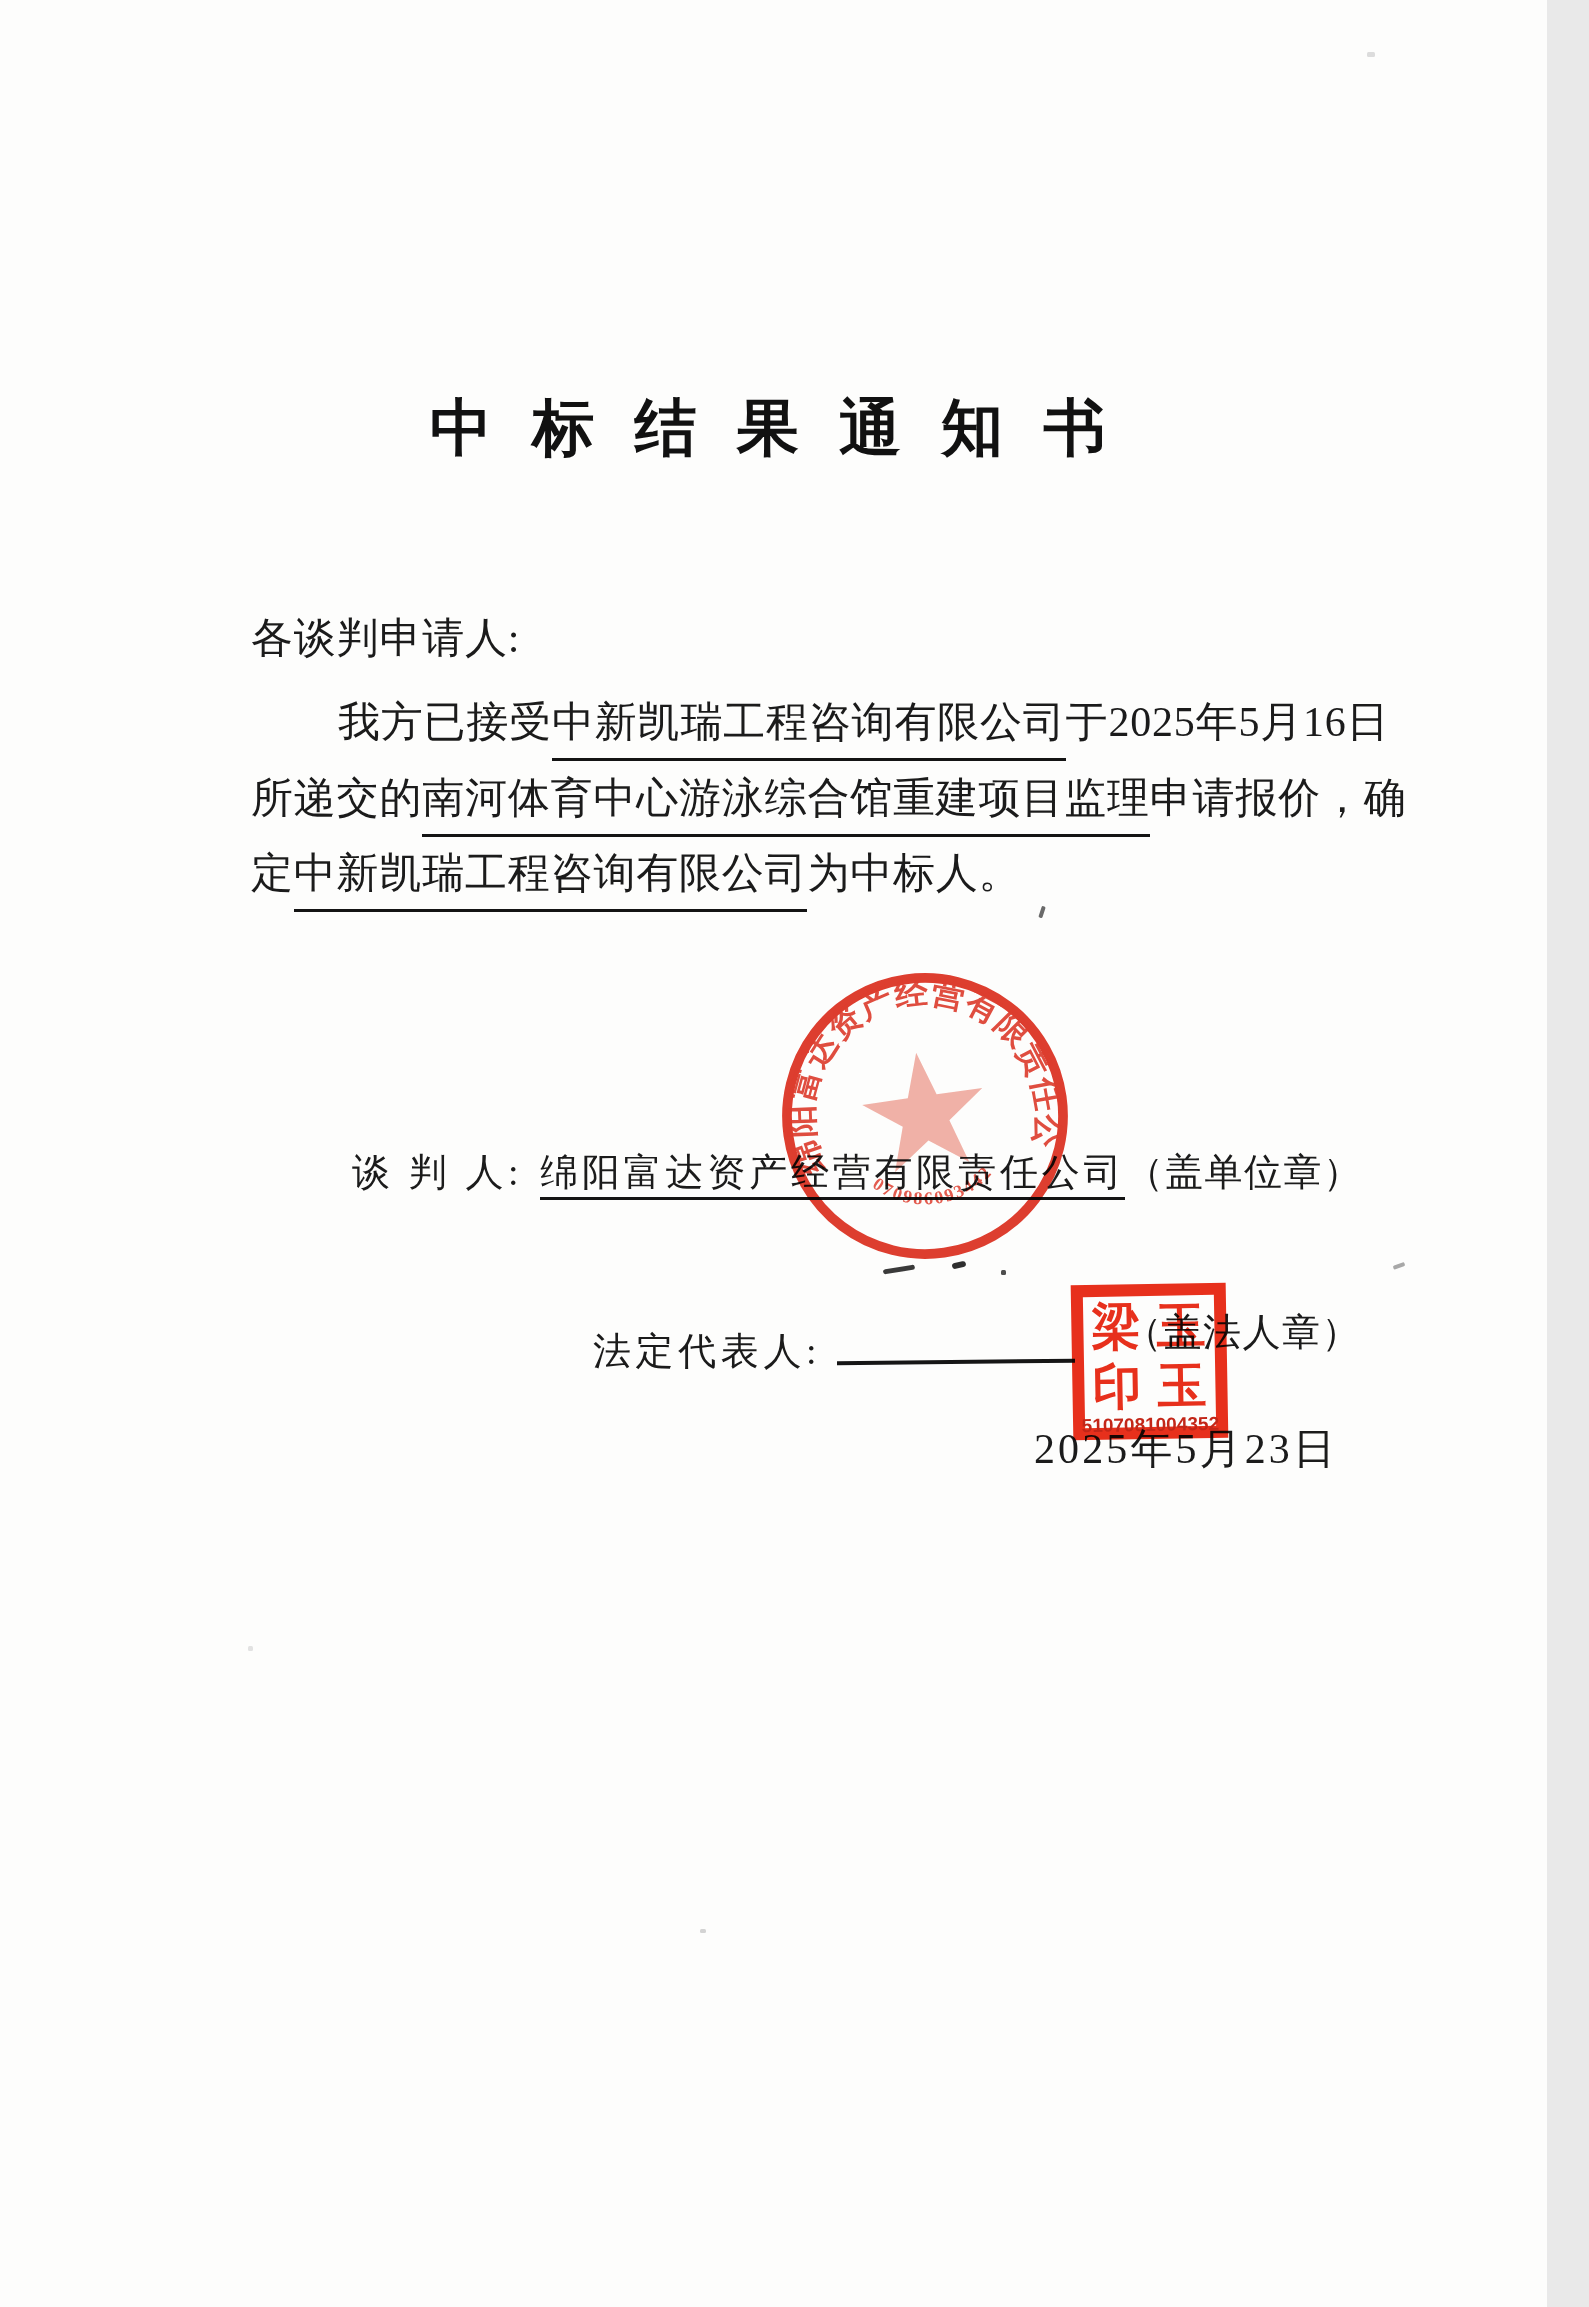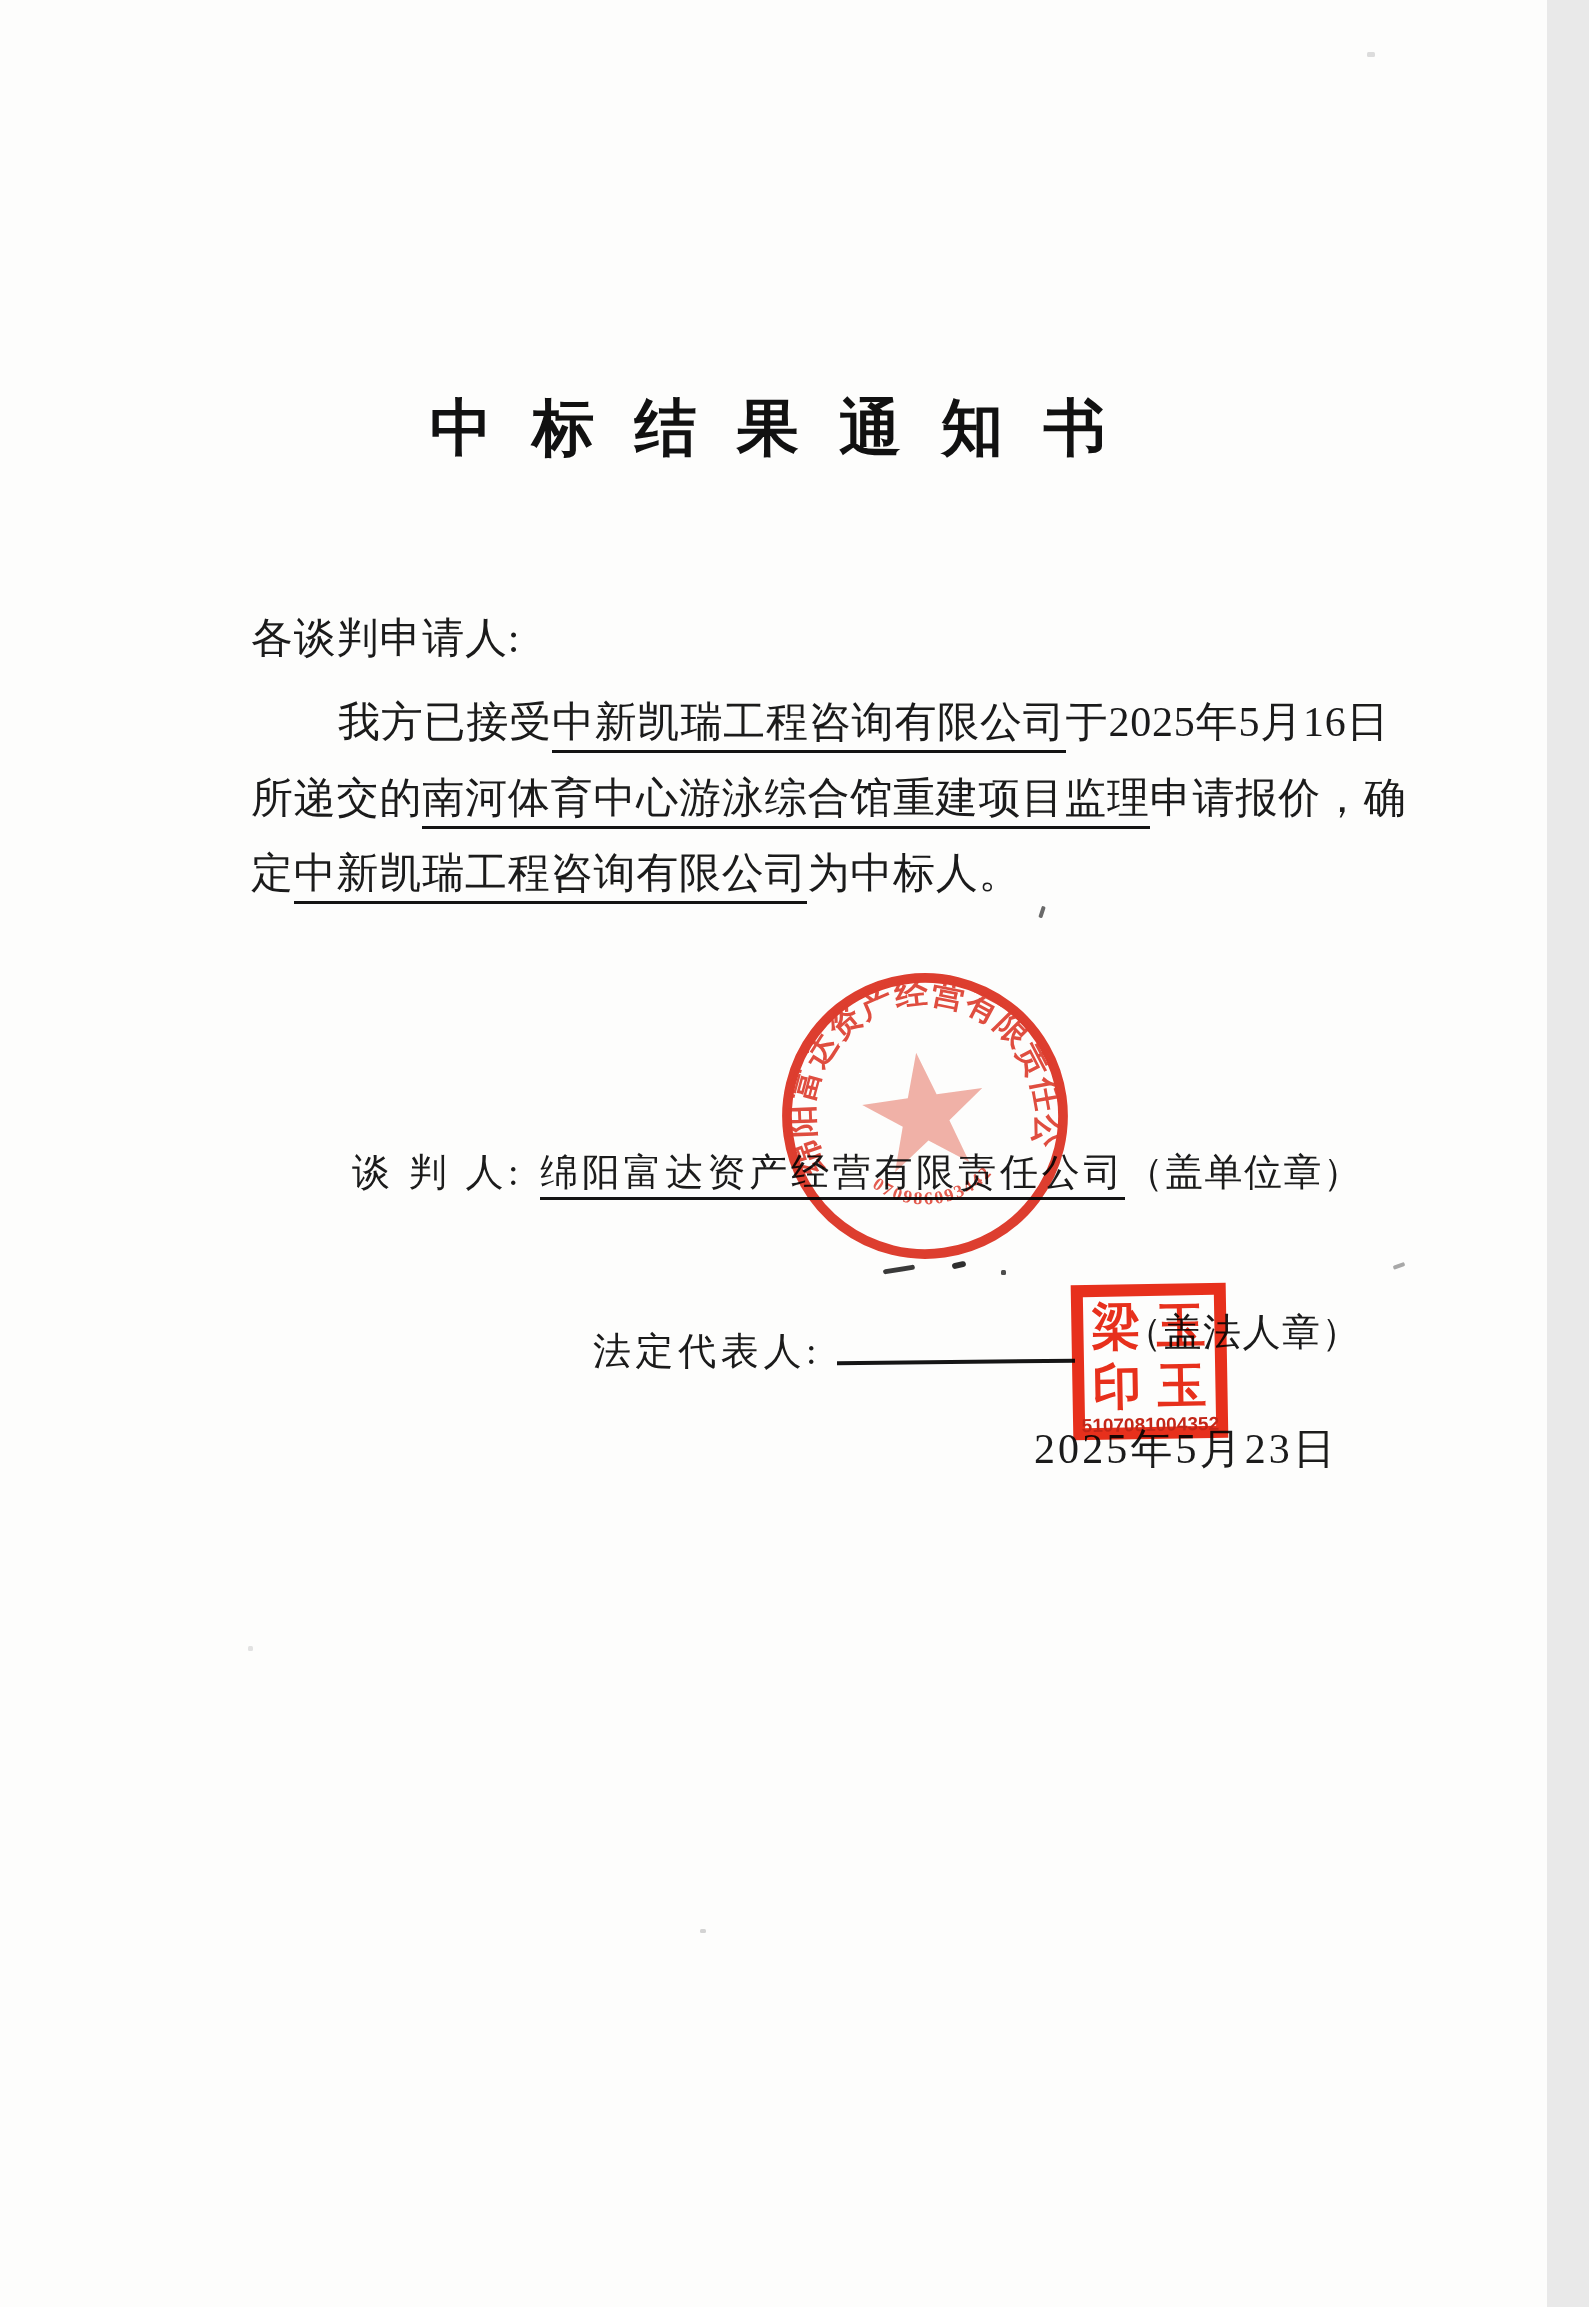--- a/index.html
+++ b/index.html
@@ -25,21 +25,21 @@
   
   .bline{
     position:absolute;
     font-size:42px;
     line-height:57px;
     white-space:nowrap;
     letter-spacing:0.8px;
   }
   .u{
     border-bottom:3.8px solid #141414;
-    padding-bottom:5px;
+    padding-bottom:13px;
   }
   
   .sig-line{
     position:absolute;
     font-size:38px;
     line-height:51px;
     white-space:nowrap;
   }
   .sig-label{letter-spacing:4.6px;}
   .sig-company{

